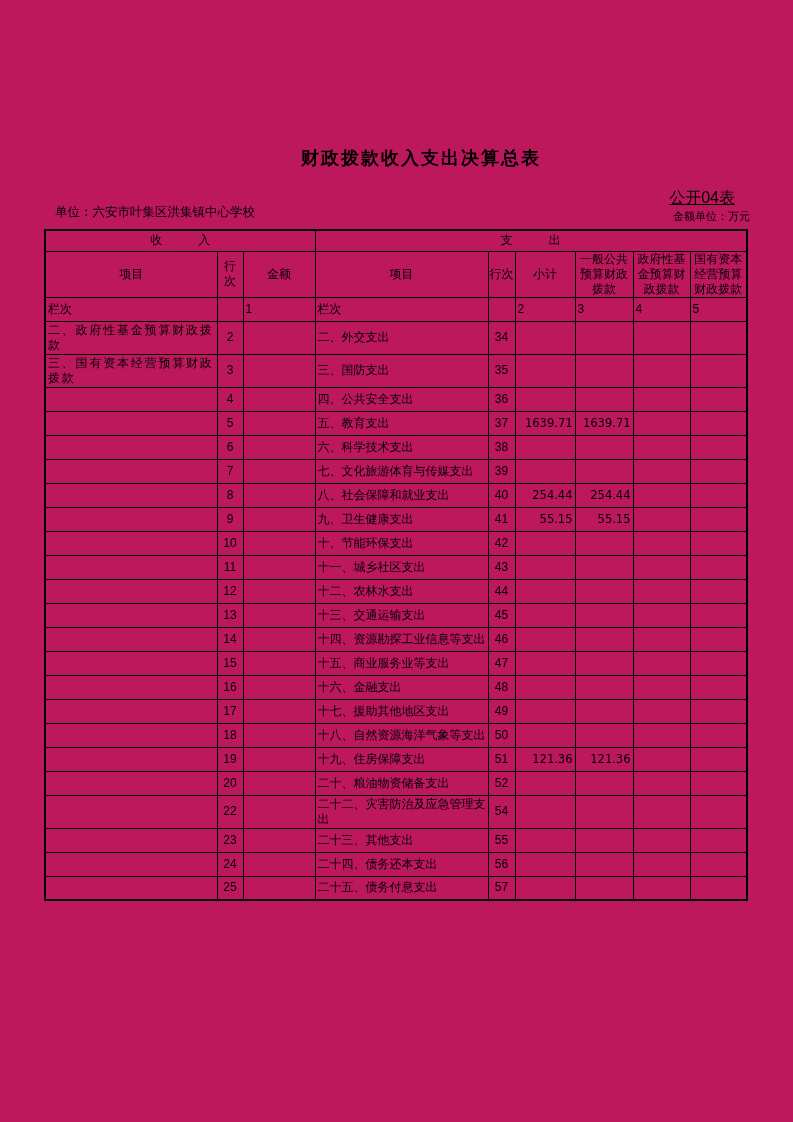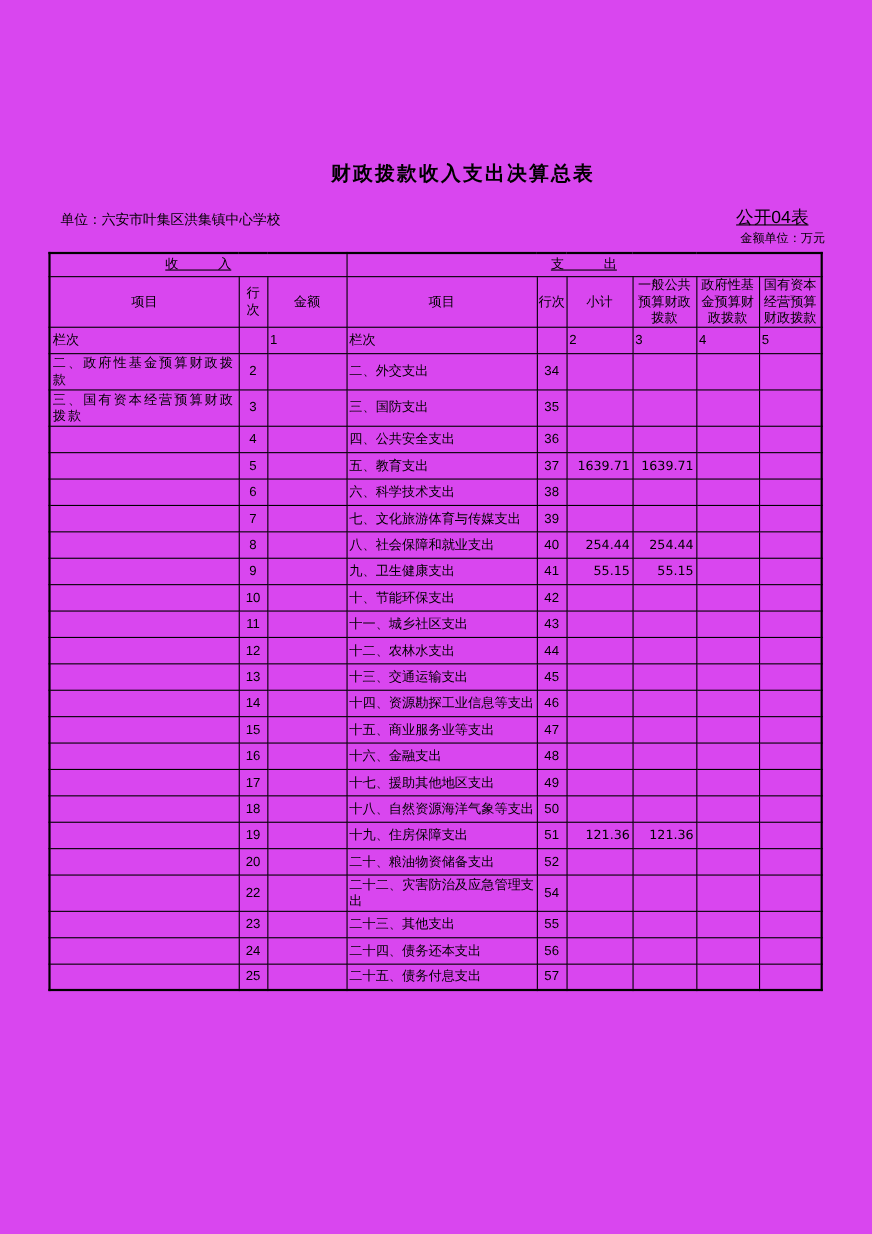--- a/index.html
+++ b/index.html
@@ -2,21 +2,21 @@
 <html lang="zh"><head>
 <meta charset="utf-8">
 <style>
   * { margin: 0; padding: 0; box-sizing: border-box; }
   html, body { background: #ffffff; }
   body { font-family: "Liberation Sans", "DejaVu Sans", sans-serif; color: #000; }
   .page {
     position: relative;
     width: 793px;
     height: 1122px;
-    background: #d946ef;
+    background: #be185d;
     margin: 0 auto;
     overflow: hidden;
   }
   .doc-title {
     position: absolute;
     top: 146px;
     left: 44px;
     width: 754px;
     text-align: center;
     font-size: 18px;
@@ -25,21 +25,21 @@
   }
   .form-code {
     position: absolute;
     top: 188px;
     right: 58px;
     font-size: 16px;
     text-decoration: underline;
   }
   .unit-line {
     position: absolute;
-    top: 192px;
+    top: 204px;
     left: 55px;
     font-size: 12.5px;
   }
   .amount-unit-line {
     position: absolute;
     top: 209px;
     right: 43px;
     font-size: 11px;
   }
   table.fiscal {
@@ -53,21 +53,21 @@
     line-height: 1.25;
   }
   table.fiscal td {
     border: 1px solid #000;
     padding: 1px 2px;
     vertical-align: middle;
     overflow: hidden;
   }
   table.fiscal { border: 2px solid #000; }
   tr.sec-row { height: 21px; }
-  tr.sec-row td { text-align: center; text-decoration: underline; }
+  tr.sec-row td { text-align: center; }
   tr.col-row { height: 46px; }
   tr.col-row td { text-align: center; padding: 0 1px; }
   tr.idx-row { height: 24px; }
   tr.idx-row td { }
   tbody tr { height: 24px; }
   td.ii { text-align: left; letter-spacing: 1.8px; padding: 0 2px; }
   td.ei { text-align: left; padding: 0 1px 0 2px; }
   td.no { text-align: center; padding: 0; }
   td.amt { text-align: right; padding: 0 3px 0 0; font-family: "DejaVu Sans", "Liberation Sans", sans-serif; font-size: 11.5px; }
 </style>

